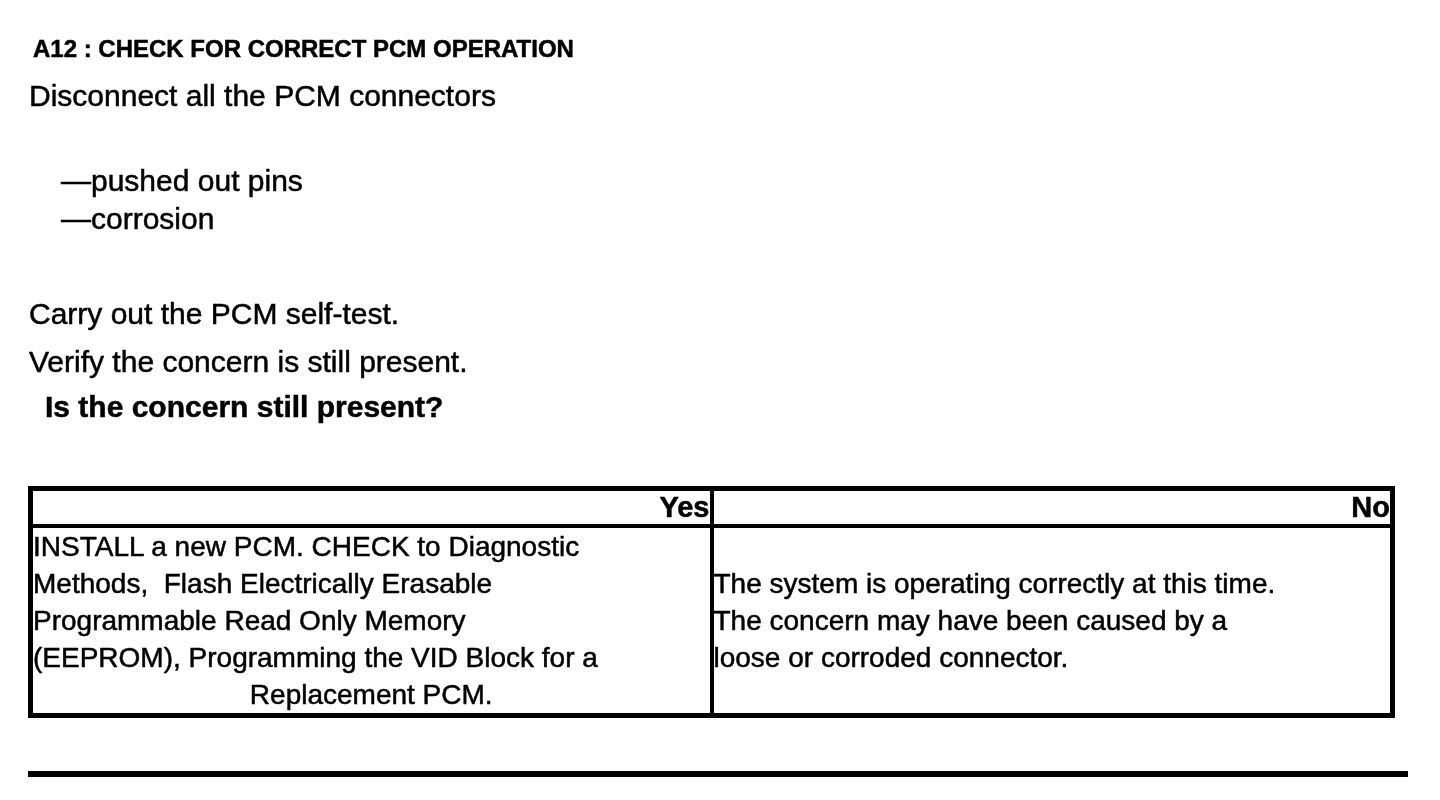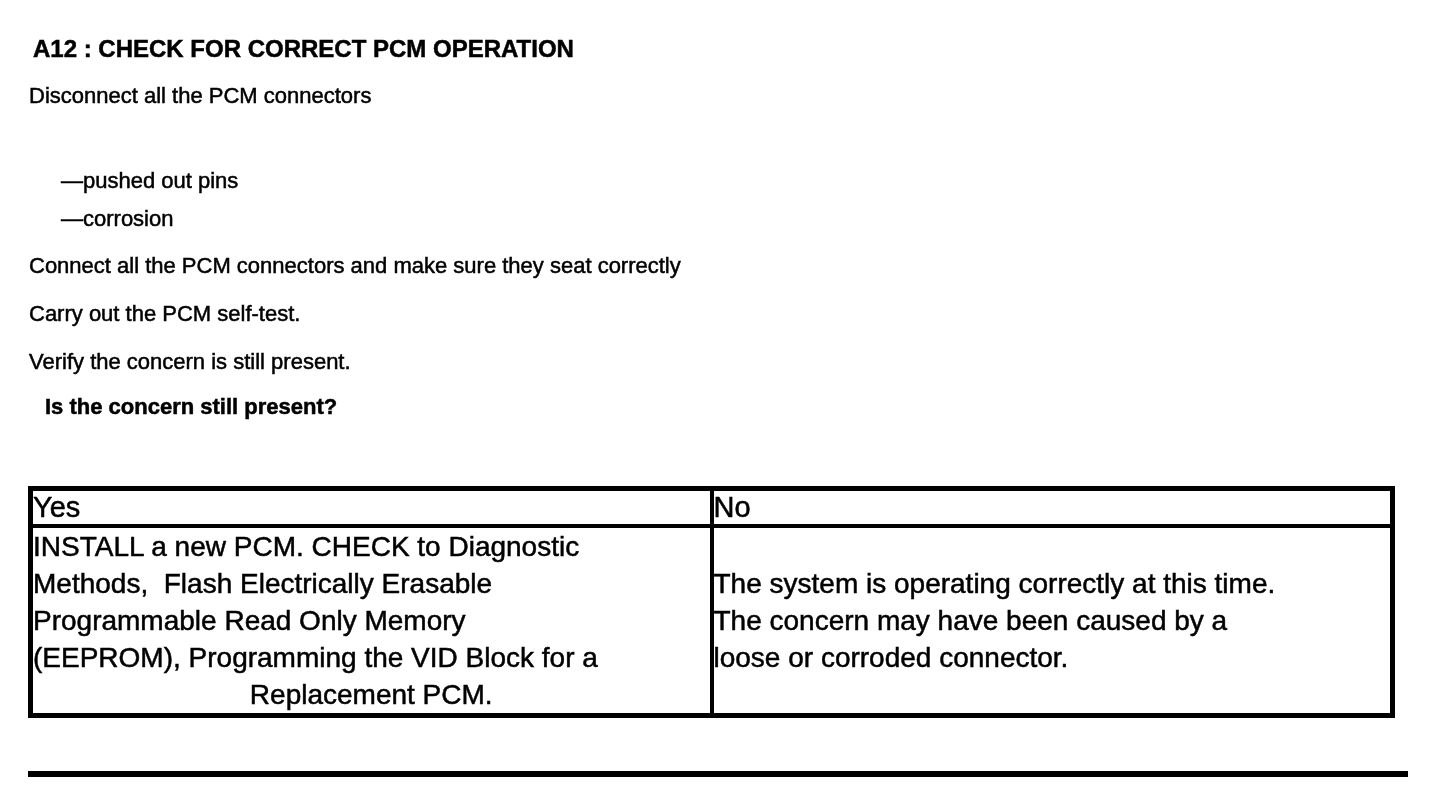--- a/index.html
+++ b/index.html
@@ -22,21 +22,21 @@
     left: 33px;
     top: 35px;
     font-size: 24px;
     font-weight: 700;
     letter-spacing: 0px;
     white-space: nowrap;
   }
   .step {
     position: absolute;
     left: 29px;
-    font-size: 22px;
+    font-size: 30px;
     line-height: 30px;
     white-space: nowrap;
   }
   .step.indent { left: 61px; }
   .step.bold { font-weight: 700; margin-left: 16px; }
   .s0 { top: 81px; }
   .s1 { top: 129px; }
   .s2 { top: 166px; }
   .s3 { top: 204px; }
   .s4 { top: 251px; }
@@ -55,22 +55,22 @@
   }
   table.decision th,
   table.decision td {
     border: 4px solid #000;
     width: 50%;
     padding: 0;
   }
   table.decision th {
     height: 33px;
     font-size: 29px;
-    font-weight: 400;
-    text-align: left;
+    font-weight: 700;
+    text-align: right;
     vertical-align: middle;
   }
   td.cell-yes {
     vertical-align: top;
     padding: 5px 2px 0 3px;
     height: 185px;
   }
   td.cell-no {
     vertical-align: middle;
     padding: 0 2px 0 3px;
@@ -95,21 +95,20 @@
 </head>
 <body>
 
 <div class="page">
 
   <div class="title">A12 : CHECK FOR CORRECT PCM OPERATION</div>
 
   <div class="step s0">Disconnect all the PCM connectors</div>
   <div class="step s2 indent">—pushed out pins</div>
   <div class="step s3 indent">—corrosion</div>
-  <div class="step s4">Connect all the PCM connectors and make sure they seat correctly</div>
   <div class="step s6">Verify the concern is still present.</div>
   <div class="step s5">Carry out the PCM self-test.</div>
   <div class="step s7 bold">Is the concern still present?</div>
 
   <table class="decision">
     <thead>
       <tr>
         <th>Yes</th>
         <th>No</th>
       </tr>

